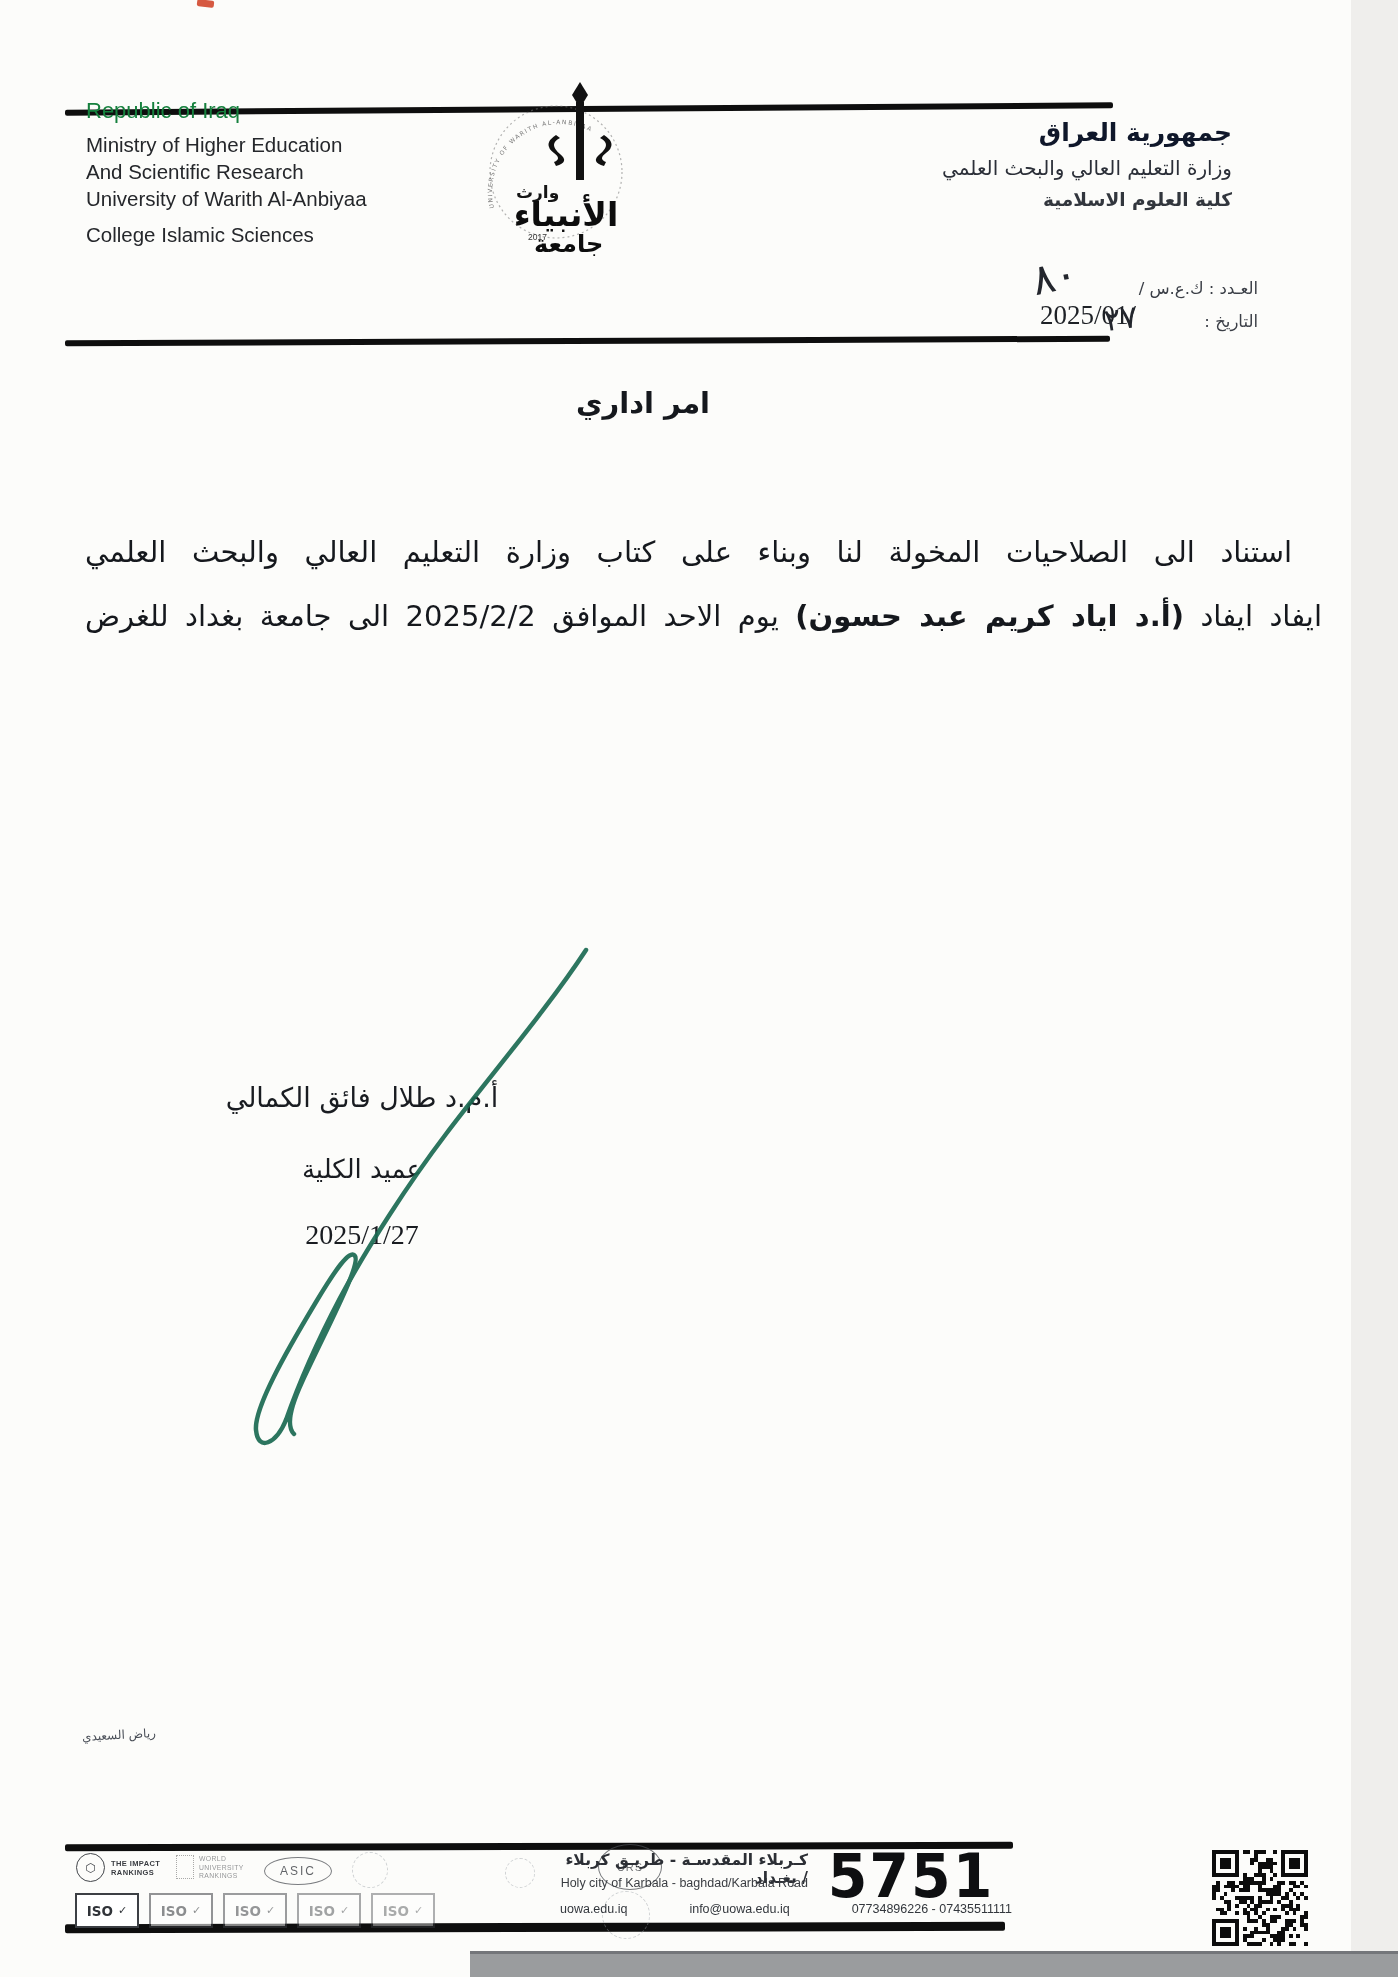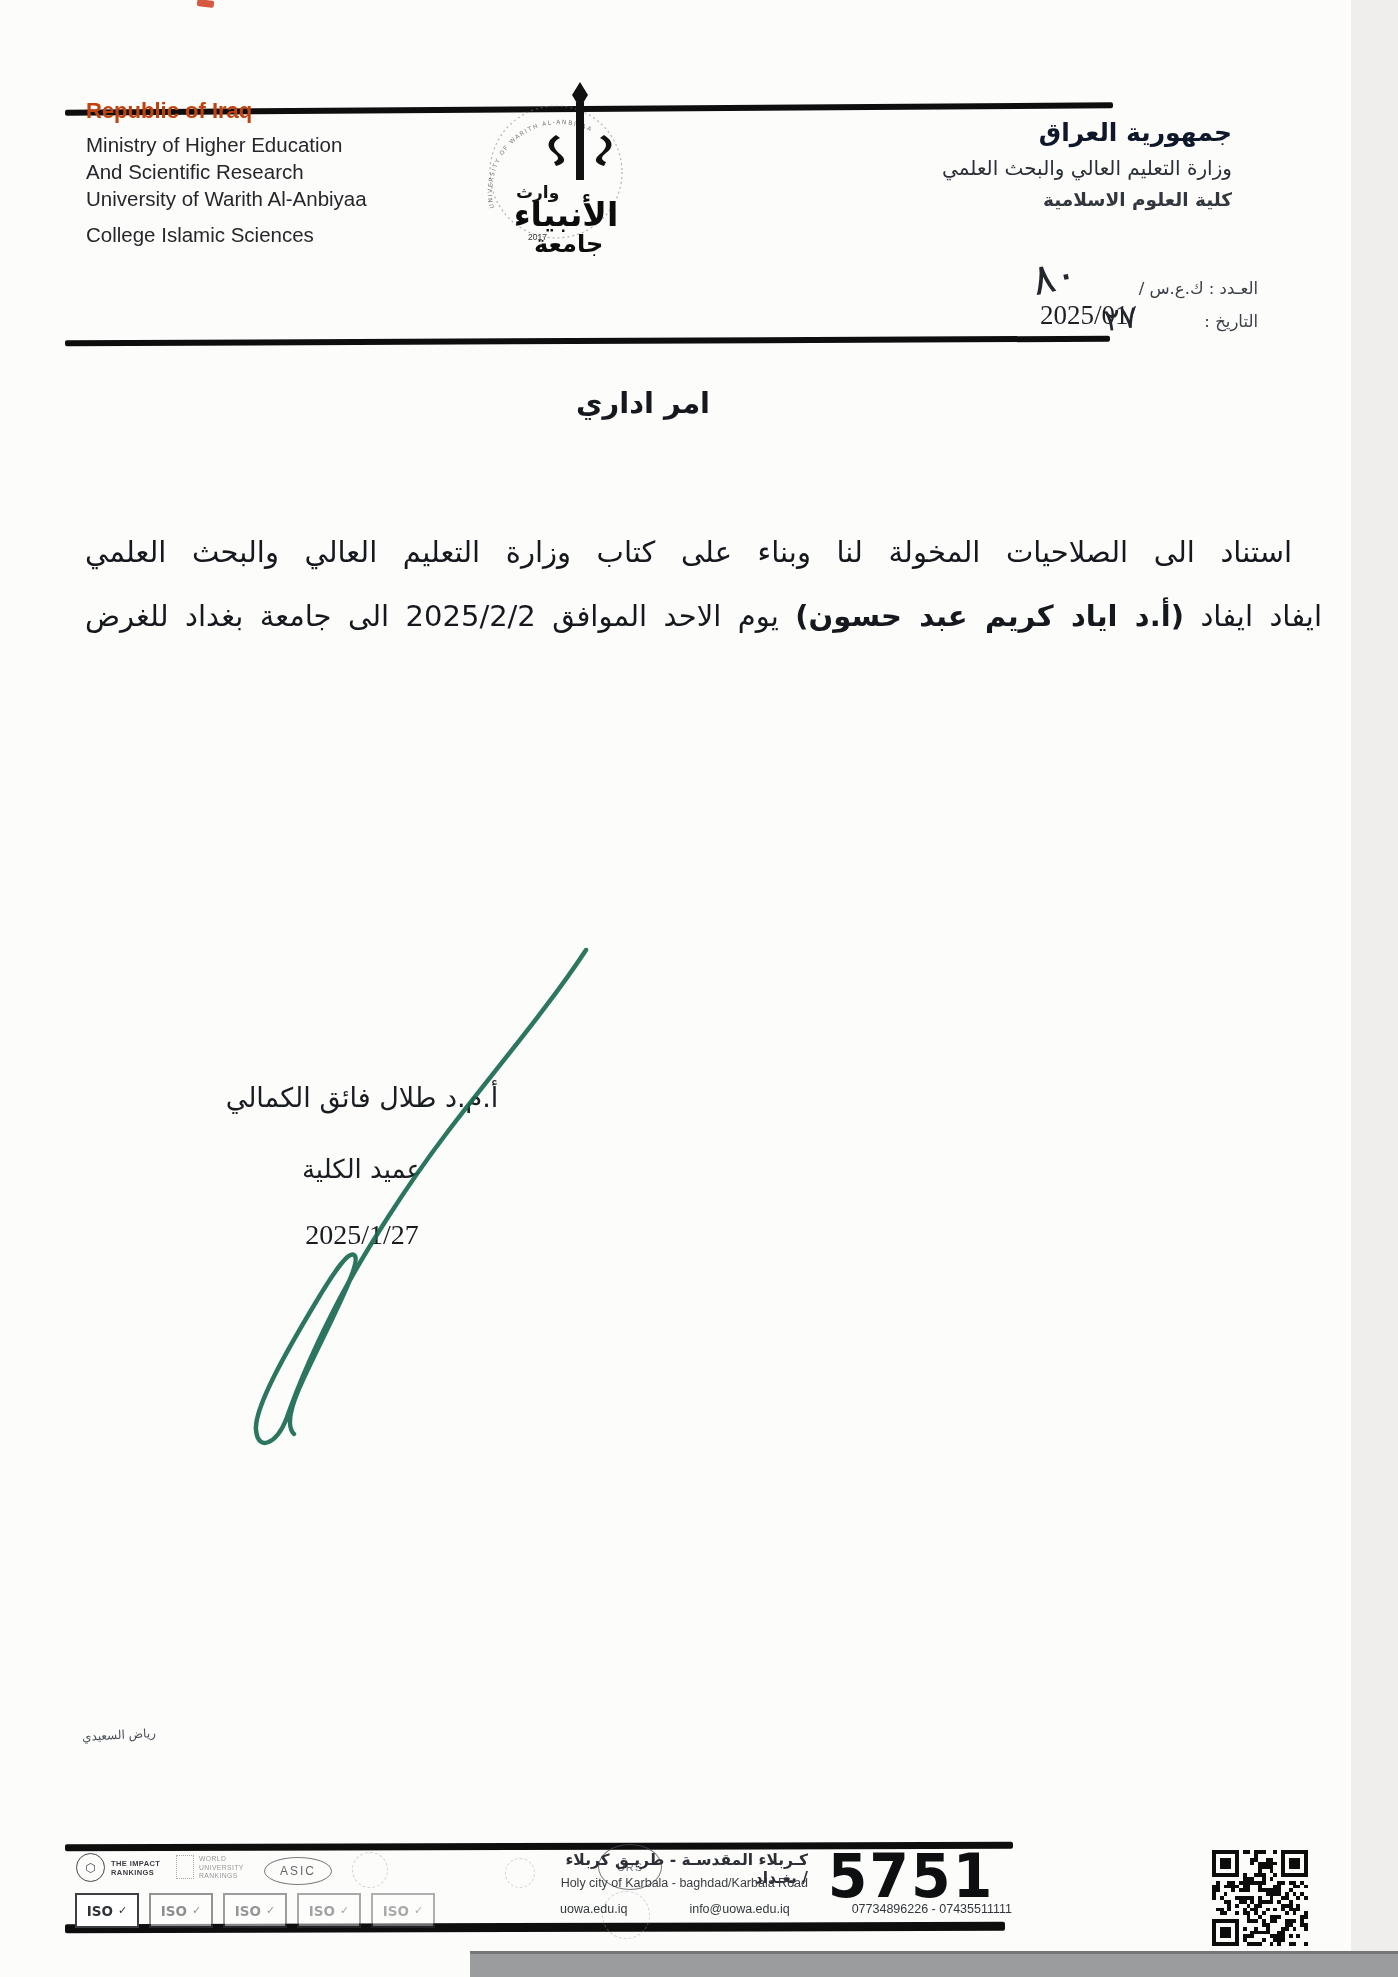--- a/index.html
+++ b/index.html
@@ -6,21 +6,21 @@
   .doc{
     position:relative;width:1398px;height:1977px;overflow:hidden;
     background:#fcfcfa;color:#1c1f24;
     font-family:"DejaVu Sans",sans-serif;
   }
   .abs{position:absolute;}
   .rule{position:absolute;background:#0e0e0e;border-radius:2px;}
 
   
   .hdr-left{left:86px;top:98px;width:330px;font-family:"Liberation Sans","DejaVu Sans",sans-serif;color:#25272b;}
-  .hdr-left .l1{font-size:22px;font-weight:bold;color:#c2410c;margin-bottom:7px;}
+  .hdr-left .l1{font-size:22px;font-weight:normal;color:#15803d;margin-bottom:7px;}
   .hdr-left .ln{font-size:20.5px;line-height:27px;}
   .hdr-left .l5{margin-top:11px;font-size:20.5px;}
 
   
   .hdr-right{left:830px;top:118px;width:402px;direction:rtl;text-align:right;color:#2b2f38;}
   .hdr-right .country{font-size:25px;font-weight:bold;margin-bottom:9px;color:#0f172a;}
   .hdr-right .ministry{font-size:20px;margin-bottom:9px;}
   .hdr-right .university{font-size:24px;font-weight:bold;margin-bottom:8px;}
   .hdr-right .uni-sym{font-size:12px;color:#555;font-weight:normal;}
   .hdr-right .college{font-size:18.5px;font-weight:bold;color:#32363d;}

